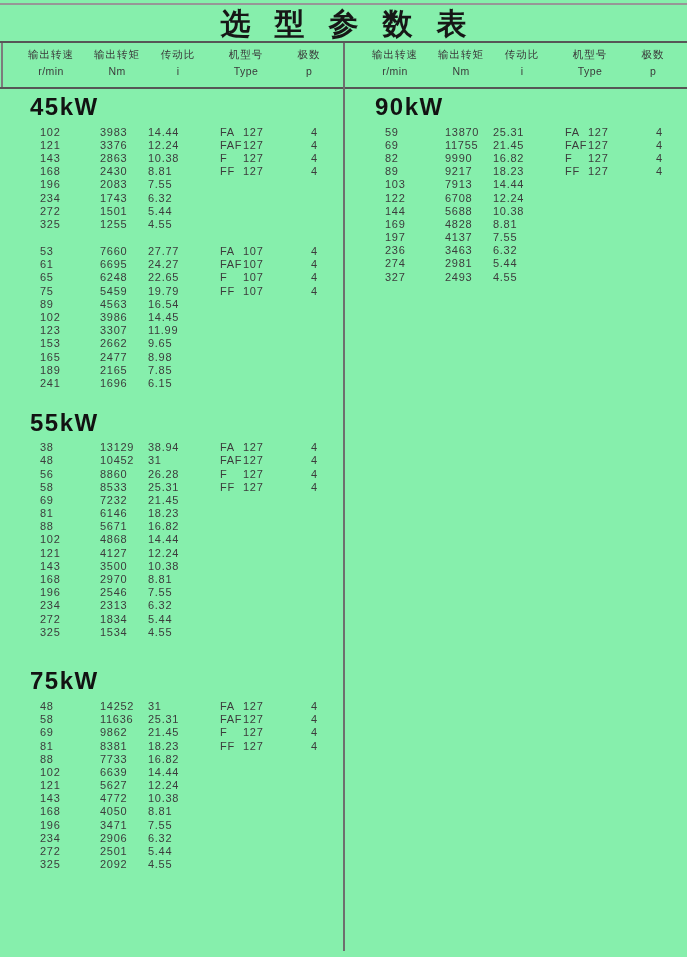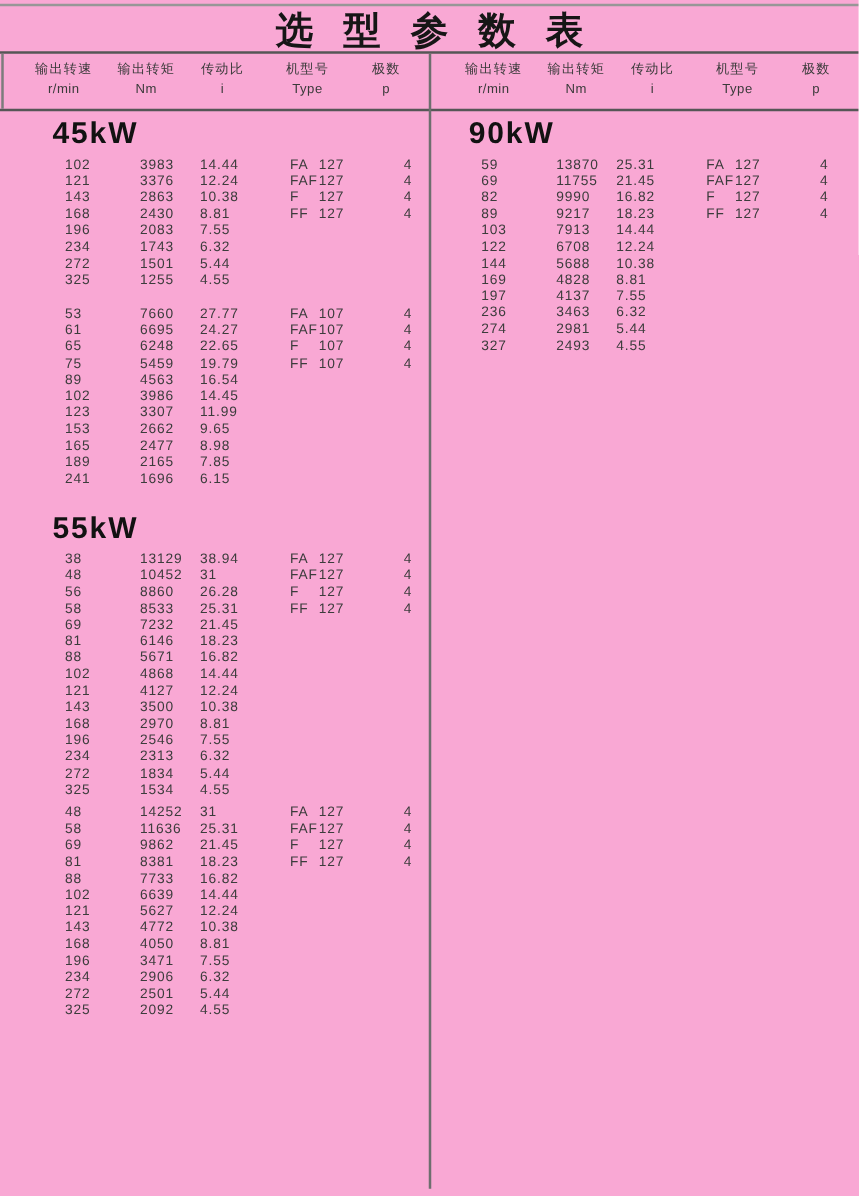--- a/index.html
+++ b/index.html
@@ -1,19 +1,19 @@
 <!DOCTYPE html>
 <html><head>
 <meta charset="utf-8">
 <style>
   html, body { margin: 0; padding: 0; background: #ffffff; }
   .page {
     position: relative;
     width: 687px; height: 957px;
-    background: #f9a8d4;
+    background: #86efac;
     font-family: "Liberation Sans", "DejaVu Sans", sans-serif;
     color: #3c3c3c;
     overflow: hidden;
   }
   .rule { position: absolute; left: 0; width: 687px; }
   .top-rule    { top: 3px;  height: 2px; background: #979797; }
   .title-rule  { top: 41px; height: 2px; background: #565656; }
   .header-rule { top: 87px; height: 2px; background: #565656; }
   .doc-title {
     position: absolute; top: 4px; left: 0; width: 687px;
@@ -30,21 +30,21 @@
   .hcol { position: absolute; top: 0; transform: translateX(-50%); text-align: center; white-space: nowrap; }
   .hcol .zh   { display: block; font-size: 10.5px; letter-spacing: 1px; color: #3a3a3a; }
   .hcol .unit { display: block; font-size: 10.5px; margin-top: 3px; color: #3a3a3a; letter-spacing: 0.4px; }
   .hc-speed  { left: 51px; }
   .hc-torque { left: 117px; }
   .hc-ratio  { left: 178px; }
   .hc-model  { left: 246px; }
   .hc-poles  { left: 309px; }
 
   .column { position: absolute; top: 89px; width: 343px; }
-  .col-left  { left: 12px; }
+  .col-left  { left: 0; }
   .col-right { left: 345px; }
 
   .section-title {
     margin: 5px 0 0 30px;
     font-size: 24px; font-weight: 800; color: #121212;
     letter-spacing: 1.5px; line-height: 26px;
   }
   .col-left .section:nth-child(2) .section-title { margin-top: 20px; }
   .col-left .section:nth-child(3) .section-title { margin-top: 30px; }
 
@@ -466,20 +466,21 @@
             <div class="cell c-torque">1534</div>
             <div class="cell c-ratio">4.55</div>
             <div class="cell c-model"></div>
             <div class="cell c-size"></div>
             <div class="cell c-gap"></div>
             <div class="cell c-poles"></div>
           </div>
         </div>
       </div>
       <div class="section">
+        <div class="section-title">75kW</div>
         <div class="block">
           <div class="row">
             <div class="cell c-pad"></div>
             <div class="cell c-speed">48</div>
             <div class="cell c-torque">14252</div>
             <div class="cell c-ratio">31</div>
             <div class="cell c-model">FA</div>
             <div class="cell c-size">127</div>
             <div class="cell c-gap"></div>
             <div class="cell c-poles">4</div>

